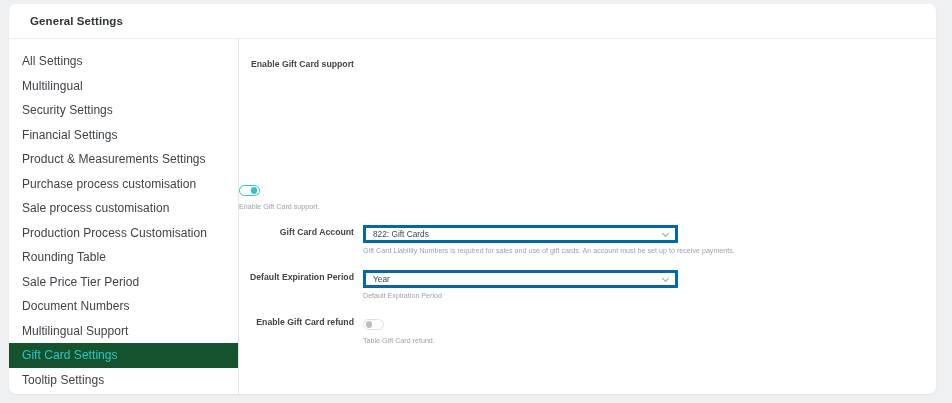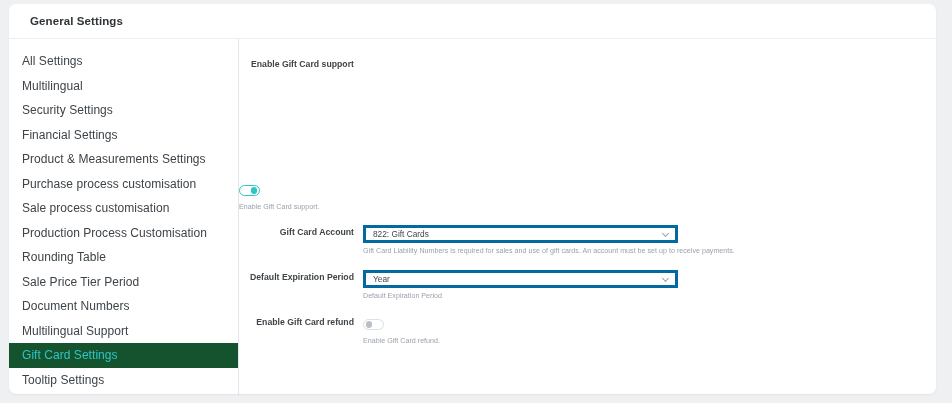--- a/index.html
+++ b/index.html
@@ -254,20 +254,20 @@
             <div class="help-text">Default Expiration Period</div>
           </div>
         </div>
 
         <div class="field-row">
           <div class="field-label">Enable Gift Card refund</div>
           <div class="field-control">
             <div class="toggle off">
               <span class="knob"></span>
             </div>
-            <div class="help-text">Enable Gift Card refund.</div>
+            <div class="help-text">Table Gift Card refund.</div>
           </div>
         </div>
 
       </section>
     </div>
   </div>
 </div>
 
 </body></html>

